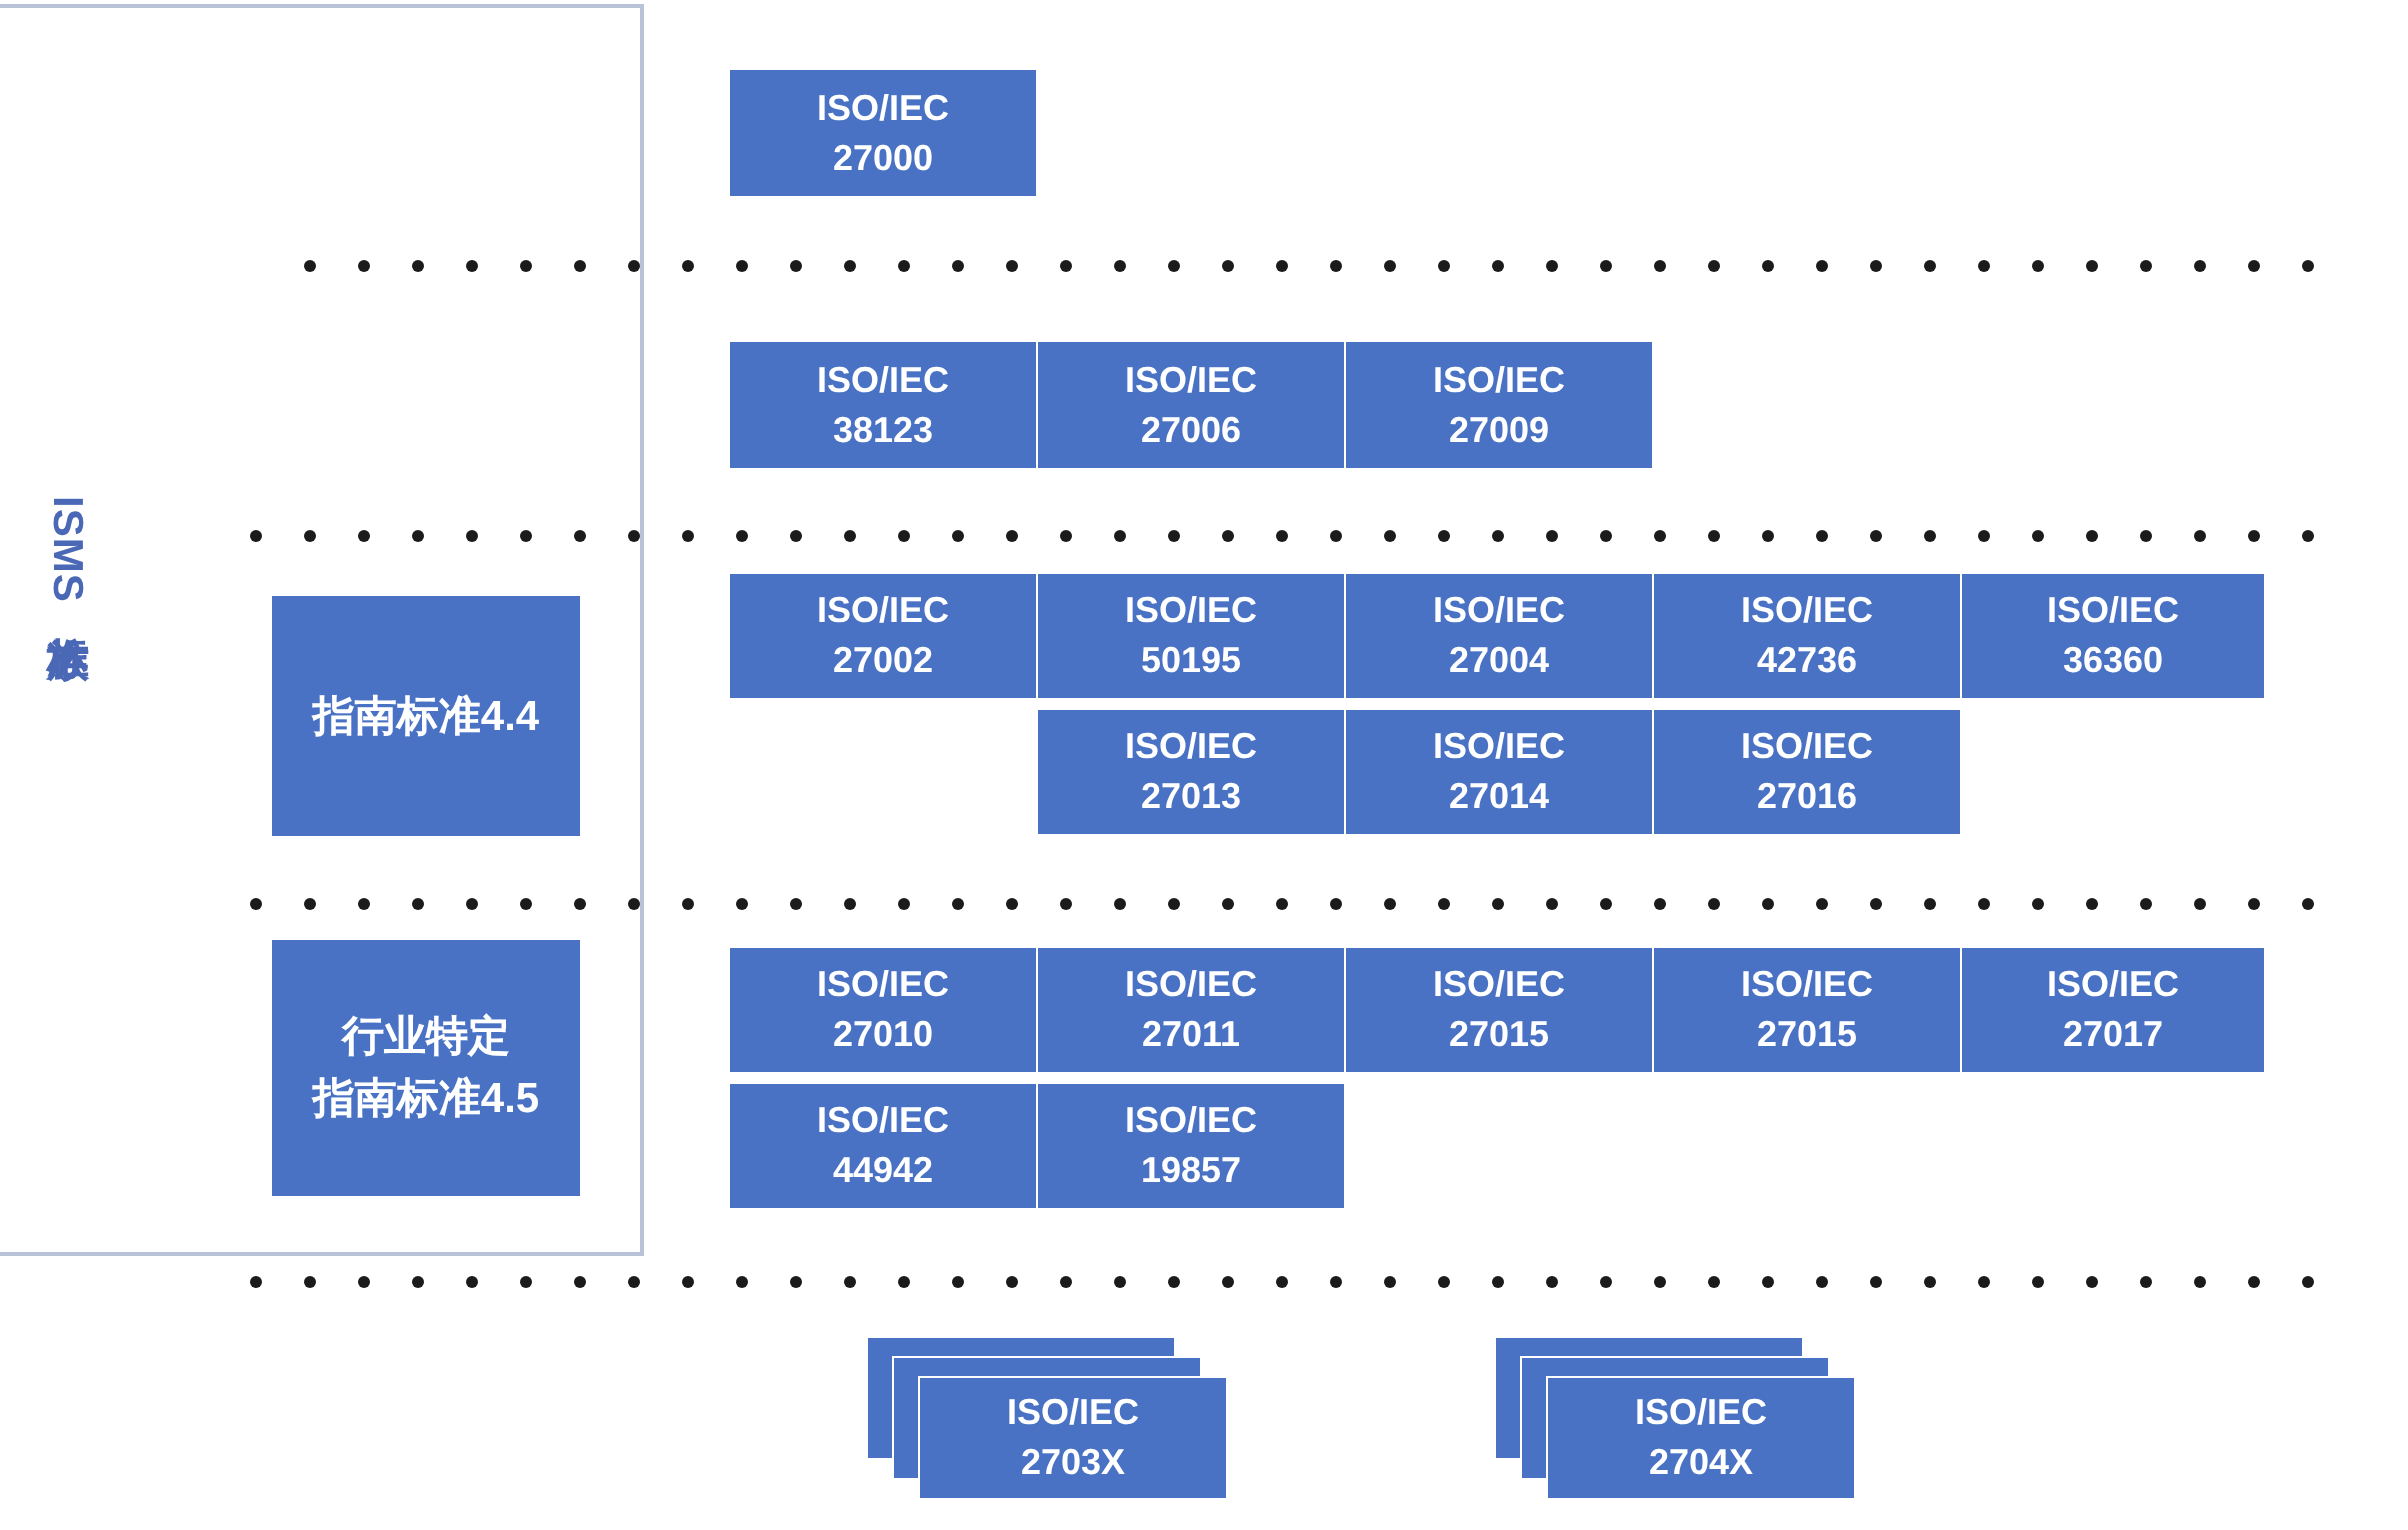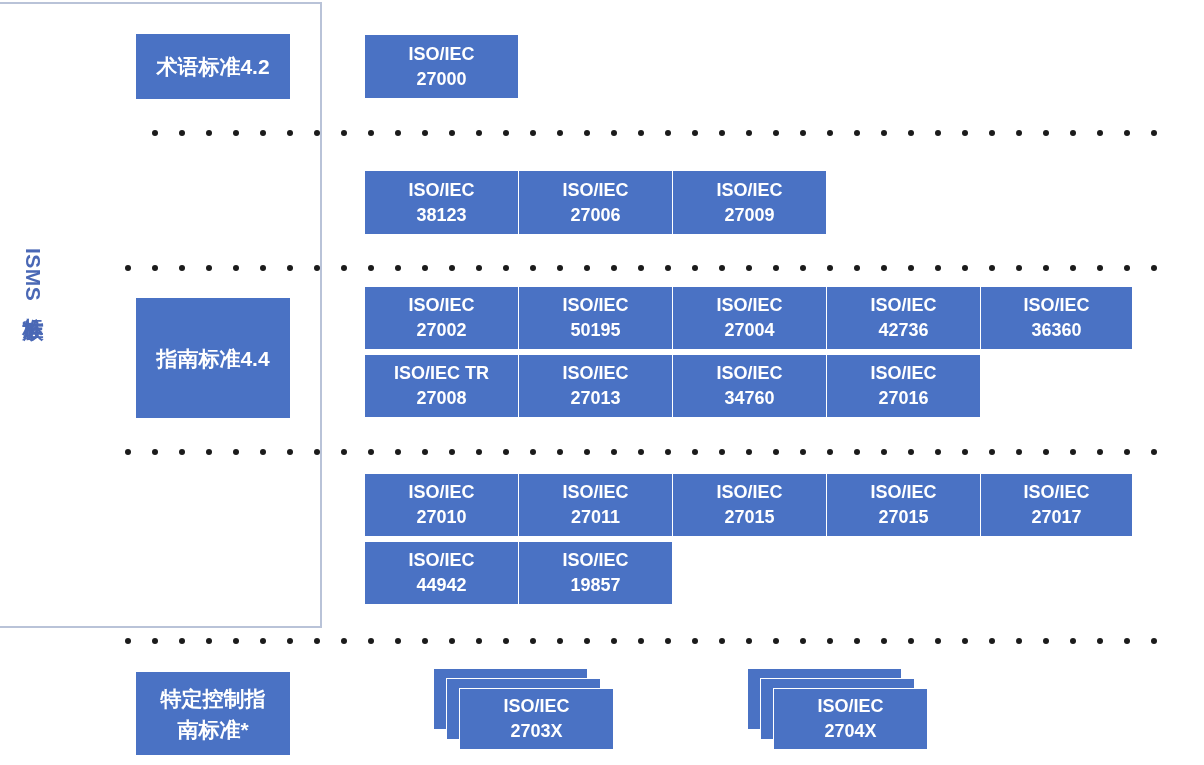--- a/index.html
+++ b/index.html
@@ -131,34 +131,31 @@
 </style>
 </head>
 <body>
 
 <div id="canvas">
 
   <div class="group-frame"></div>
 
   <div class="side-label">ISMS标准族</div>
 
-  <div class="cat-box" style="top:34px;height:65px;">
-    <span class="ln">术语标准4.2</span>
-  </div>
 
 
   <div class="cat-box" style="top:298px;height:120px;">
     <span class="ln">指南标准4.4</span>
   </div>
 
-
-  <div class="cat-box" style="top:672px;height:83px;">
-    <span class="ln">特定控制指</span>
-    <span class="ln">南标准*</span>
-  </div>
+  <div class="cat-box" style="top:470px;height:128px;">
+    <span class="ln">行业特定</span>
+    <span class="ln">指南标准4.5</span>
+  </div>
+
 
   <div class="cell" style="left:364px;top:34px;width:155px;height:65px;">
     <span class="ln">ISO/IEC</span>
     <span class="ln">27000</span>
   </div>
 
   <div class="cell" style="left:364px;top:170px;width:155px;height:65px;">
     <span class="ln">ISO/IEC</span>
     <span class="ln">38123</span>
   </div>
@@ -185,31 +182,27 @@
   </div>
   <div class="cell" style="left:826px;top:286px;width:155px;height:64px;">
     <span class="ln">ISO/IEC</span>
     <span class="ln">42736</span>
   </div>
   <div class="cell" style="left:980px;top:286px;width:153px;height:64px;">
     <span class="ln">ISO/IEC</span>
     <span class="ln">36360</span>
   </div>
 
-  <div class="cell" style="left:364px;top:354px;width:155px;height:64px;">
-    <span class="ln">ISO/IEC TR</span>
-    <span class="ln">27008</span>
-  </div>
   <div class="cell" style="left:518px;top:354px;width:155px;height:64px;">
     <span class="ln">ISO/IEC</span>
     <span class="ln">27013</span>
   </div>
   <div class="cell" style="left:672px;top:354px;width:155px;height:64px;">
     <span class="ln">ISO/IEC</span>
-    <span class="ln">34760</span>
+    <span class="ln">27014</span>
   </div>
   <div class="cell" style="left:826px;top:354px;width:155px;height:64px;">
     <span class="ln">ISO/IEC</span>
     <span class="ln">27016</span>
   </div>
 
   <div class="cell" style="left:364px;top:473px;width:155px;height:64px;">
     <span class="ln">ISO/IEC</span>
     <span class="ln">27010</span>
   </div>

